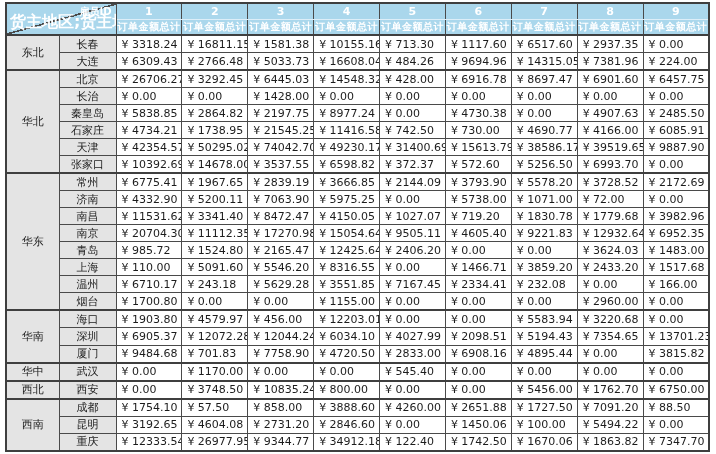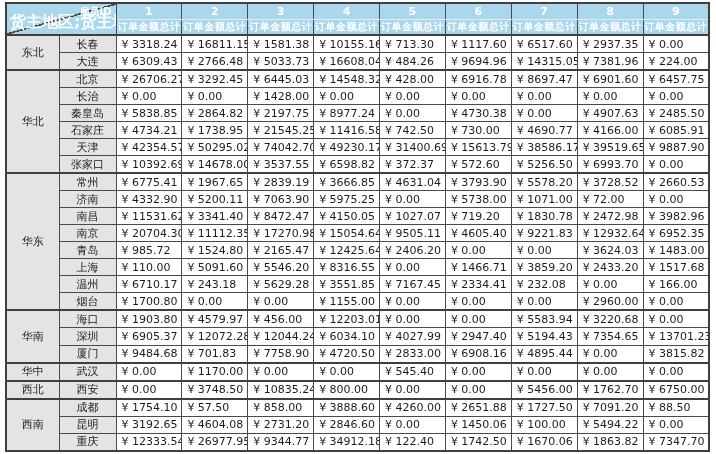--- a/index.html
+++ b/index.html
@@ -206,25 +206,25 @@
           <td class="val">¥ 6993.70</td>
           <td class="val">¥ 0.00</td>
         </tr>
         <tr class="group-start">
           <td class="region" rowspan="8">华东</td>
           <td class="city">常州</td>
           <td class="val">¥ 6775.41</td>
           <td class="val">¥ 1967.65</td>
           <td class="val">¥ 2839.19</td>
           <td class="val">¥ 3666.85</td>
-          <td class="val">¥ 4631.04</td>
+          <td class="val">¥ 2144.09</td>
           <td class="val">¥ 3793.90</td>
           <td class="val">¥ 5578.20</td>
           <td class="val">¥ 3728.52</td>
-          <td class="val">¥ 2660.53</td>
+          <td class="val">¥ 2172.69</td>
         </tr>
         <tr>
           <td class="city">济南</td>
           <td class="val">¥ 4332.90</td>
           <td class="val">¥ 5200.11</td>
           <td class="val">¥ 7063.90</td>
           <td class="val">¥ 5975.25</td>
           <td class="val">¥ 0.00</td>
           <td class="val">¥ 5738.00</td>
           <td class="val">¥ 1071.00</td>
@@ -233,21 +233,21 @@
         </tr>
         <tr>
           <td class="city">南昌</td>
           <td class="val">¥ 11531.62</td>
           <td class="val">¥ 3341.40</td>
           <td class="val">¥ 8472.47</td>
           <td class="val">¥ 4150.05</td>
           <td class="val">¥ 1027.07</td>
           <td class="val">¥ 719.20</td>
           <td class="val">¥ 1830.78</td>
-          <td class="val">¥ 2472.98</td>
+          <td class="val">¥ 1779.68</td>
           <td class="val">¥ 3982.96</td>
         </tr>
         <tr>
           <td class="city">南京</td>
           <td class="val">¥ 20704.30</td>
           <td class="val">¥ 11112.35</td>
           <td class="val">¥ 17270.98</td>
           <td class="val">¥ 15054.64</td>
           <td class="val">¥ 9505.11</td>
           <td class="val">¥ 4605.40</td>
@@ -316,21 +316,21 @@
           <td class="val">¥ 3220.68</td>
           <td class="val">¥ 0.00</td>
         </tr>
         <tr>
           <td class="city">深圳</td>
           <td class="val">¥ 6905.37</td>
           <td class="val">¥ 12072.28</td>
           <td class="val">¥ 12044.24</td>
           <td class="val">¥ 6034.10</td>
           <td class="val">¥ 4027.99</td>
-          <td class="val">¥ 2947.40</td>
+          <td class="val">¥ 2098.51</td>
           <td class="val">¥ 5194.43</td>
           <td class="val">¥ 7354.65</td>
           <td class="val">¥ 13701.23</td>
         </tr>
         <tr>
           <td class="city">厦门</td>
           <td class="val">¥ 9484.68</td>
           <td class="val">¥ 701.83</td>
           <td class="val">¥ 7758.90</td>
           <td class="val">¥ 4720.50</td>

